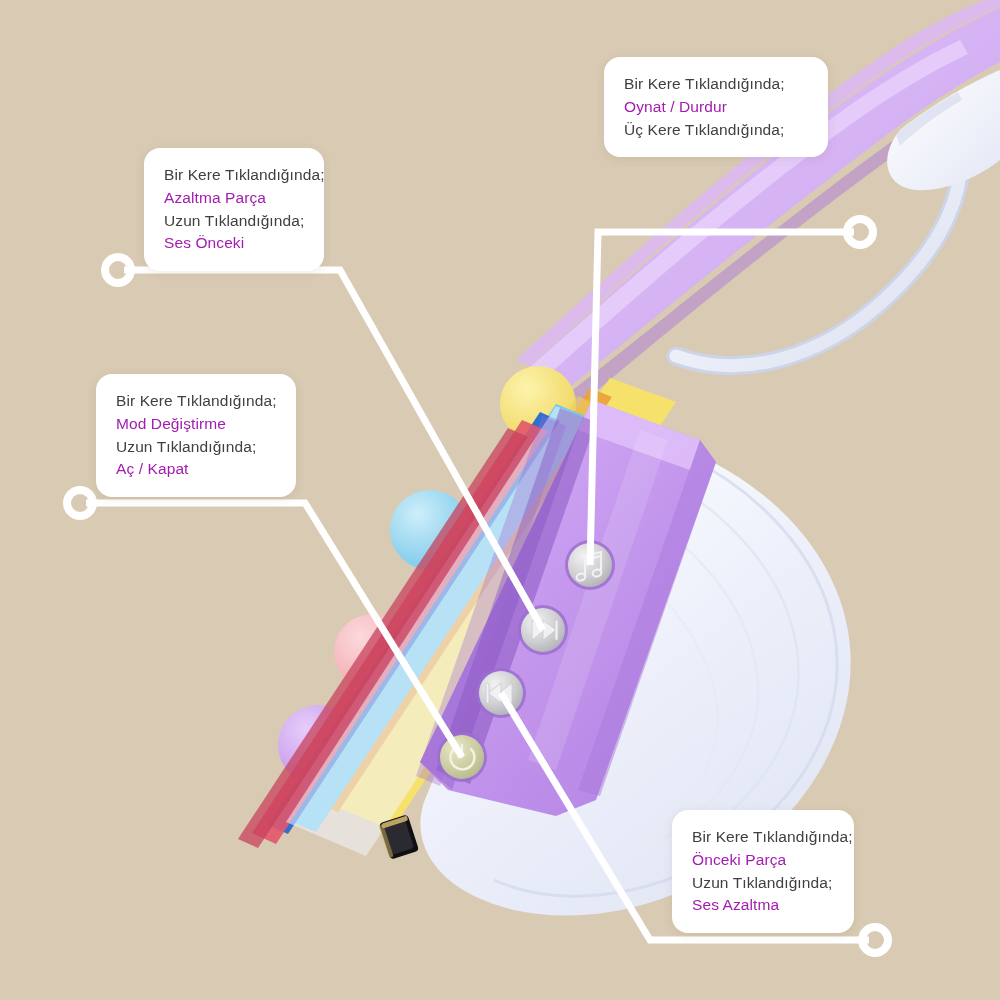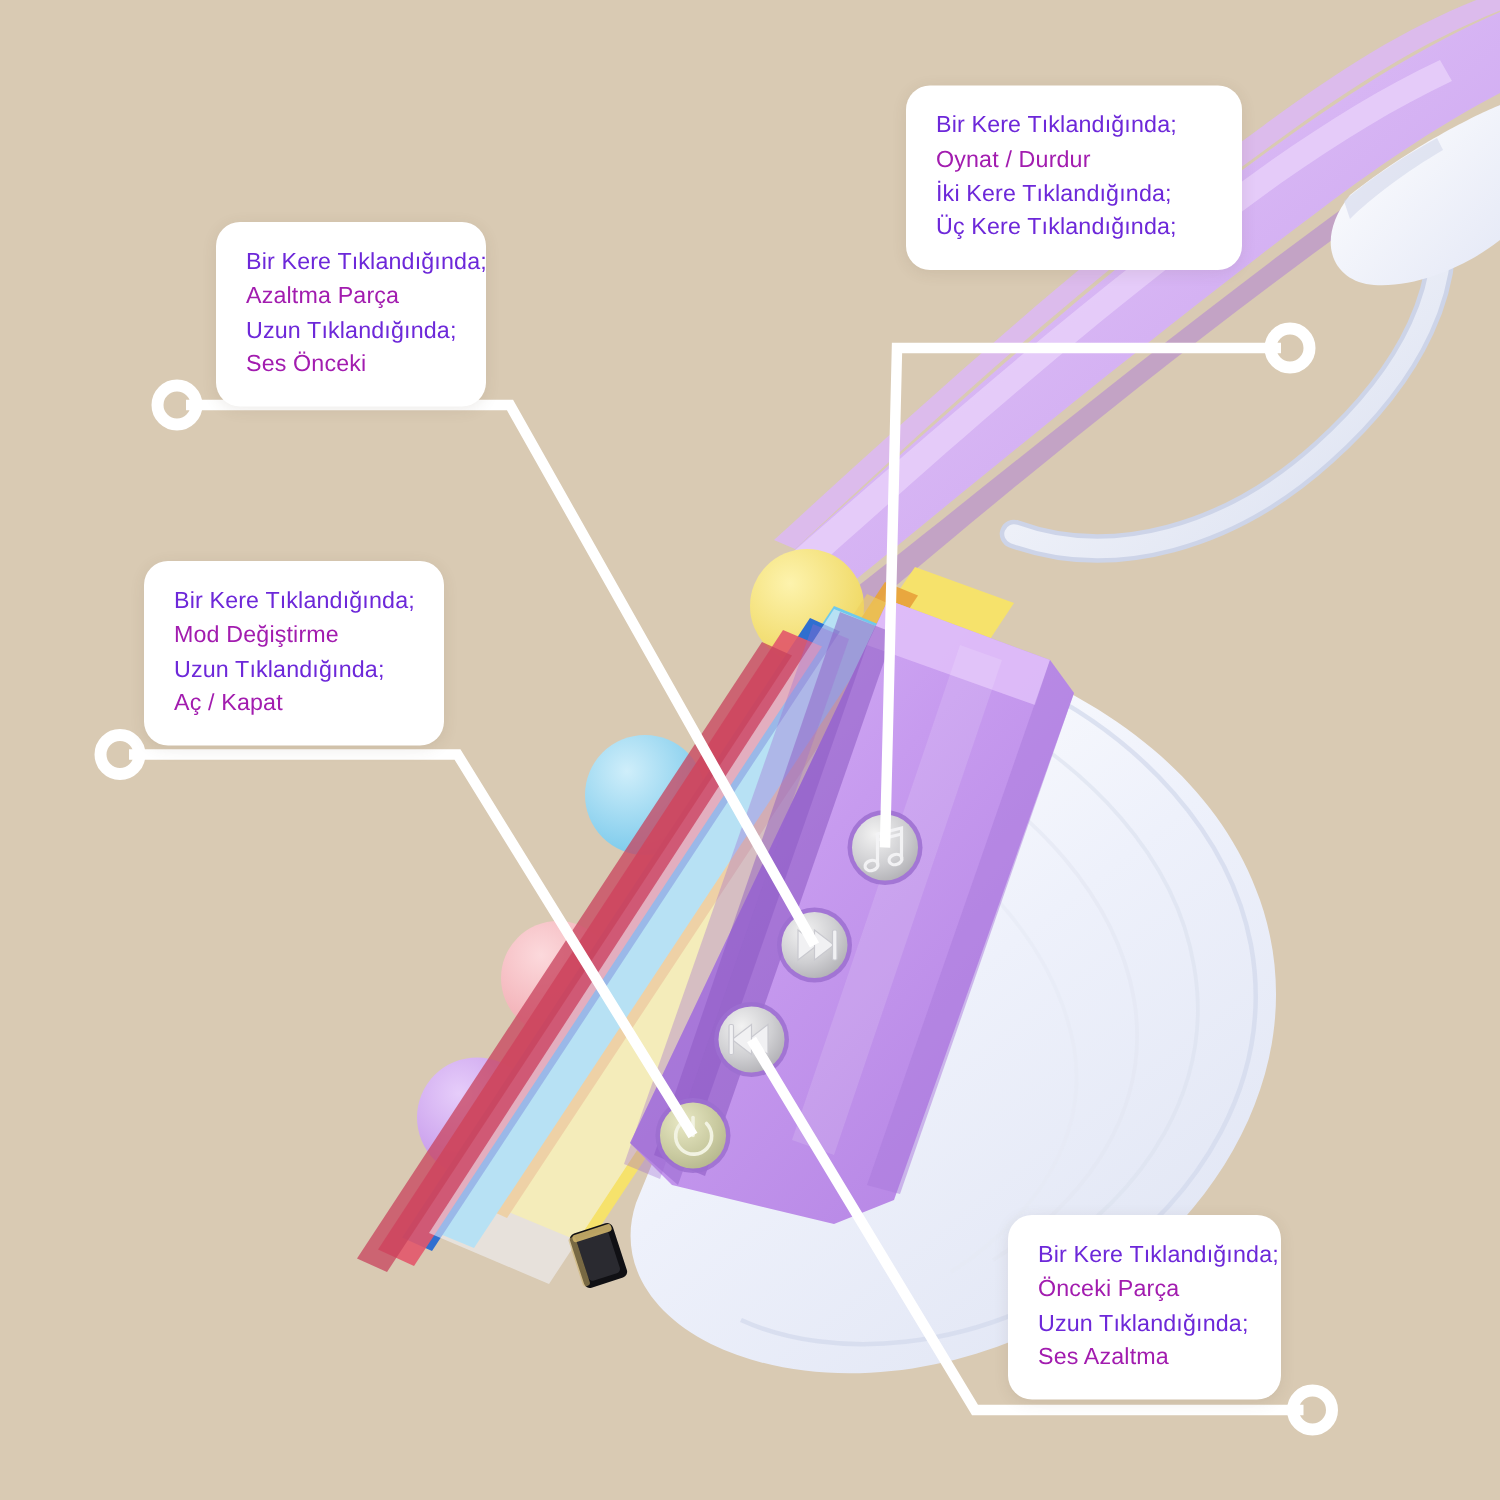--- a/index.html
+++ b/index.html
@@ -35,21 +35,21 @@
     box-sizing: border-box;
     padding: 16px 20px 16px 20px;
     box-shadow: 0 2px 10px rgba(90,70,50,0.10);
   }
   .callout .line {
     font-size: 15.5px;
     line-height: 1.47;
     letter-spacing: 0.1px;
     white-space: nowrap;
   }
-  .callout .line.cond { color: #6d28d9; }
+  .callout .line.cond { color: #404040; }
   .callout .line.act  { color: #a21caf; }
 
   #callout-top-right   { left: 604px; top: 57px;  width: 224px; }
   #callout-next-track  { left: 144px; top: 148px; width: 180px; }
   #callout-mode        { left: 96px;  top: 374px; width: 200px; }
   #callout-prev-track  { left: 672px; top: 810px; width: 182px; }
 </style>
 </head>
 <body>
 
@@ -253,21 +253,20 @@
       <circle cx="118" cy="270" r="13" fill="none" stroke="#ffffff" stroke-width="8"></circle>
       <circle cx="80" cy="503" r="13" fill="none" stroke="#ffffff" stroke-width="8"></circle>
       <circle cx="860" cy="232" r="13" fill="none" stroke="#ffffff" stroke-width="8"></circle>
       <circle cx="875" cy="940" r="13" fill="none" stroke="#ffffff" stroke-width="8"></circle>
     </g>
   </svg>
 
   <div class="callout" id="callout-top-right">
     <div class="line cond">Bir Kere Tıklandığında;</div>
     <div class="line act">Oynat / Durdur</div>
-    <div class="line cond">İki Kere Tıklandığında;</div>
     <div class="line cond">Üç Kere Tıklandığında;</div>
   </div>
 
   <div class="callout" id="callout-next-track">
     <div class="line cond">Bir Kere Tıklandığında;</div>
     <div class="line act">Azaltma Parça</div>
     <div class="line cond">Uzun Tıklandığında;</div>
     <div class="line act">Ses Önceki</div>
   </div>
 

